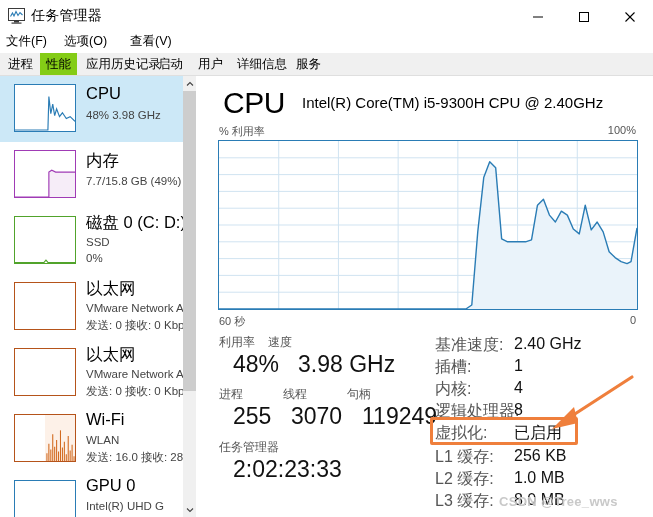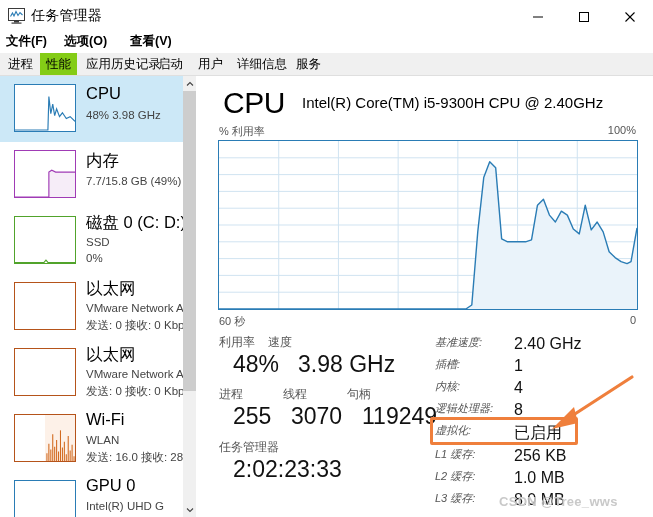--- a/index.html
+++ b/index.html
@@ -16,21 +16,21 @@
   .titlebar{position:absolute;left:0;top:0;width:653px;height:33px;background:#fff;}
   .title-icon{position:absolute;left:8px;top:8px;width:17px;height:16px;}
   .title-text{position:absolute;left:31px;top:7px;font-size:14px;color:#000;letter-spacing:.2px;}
   .winbtn{position:absolute;top:0;width:46px;height:33px;cursor:default;}
   .winbtn svg{position:absolute;left:50%;top:50%;transform:translate(-50%,-50%);}
   .btn-min{right:92px;}
   .btn-max{right:46px;}
   .btn-close{right:0px;}
 
   
-  .menubar{position:absolute;left:0;top:33px;width:644px;height:20px;font-weight:bold;}
+  .menubar{position:absolute;left:0;top:33px;width:644px;height:20px;}
   .menuitem{position:absolute;top:0;font-size:12.5px;color:#000;white-space:nowrap;}
   .m1{left:6px;}
   .m2{left:64px;}
   .m3{left:130px;}
 
   
   .tabstrip{position:absolute;left:0;top:53px;width:653px;height:22px;
             background:#f0f0f0;border-bottom:1px solid #dfdfdf;}
   .tab{position:absolute;top:0;height:22px;line-height:22px;font-size:12.5px;
        color:#000;white-space:nowrap;padding:0 6px;}
@@ -64,21 +64,21 @@
   .axis-bl{position:absolute;left:23px;top:238px;font-size:11px;color:#555;}
   .axis-br{position:absolute;right:17px;top:238px;font-size:11px;color:#555;}
 
   .graph{position:absolute;left:22px;top:64px;width:420px;height:170px;
          border:1px solid #2a7cb5;box-sizing:border-box;background:#fff;}
   .graph svg{display:block;width:100%;height:100%;}
 
   
   .st-lab{position:absolute;font-size:12px;color:#555;white-space:nowrap;}
   .st-val{position:absolute;font-size:23px;color:#111;white-space:nowrap;margin-left:14px;}
-  .sp-lab{position:absolute;color:#555;font-size:11px;white-space:nowrap;font-style:italic;}
+  .sp-lab{position:absolute;color:#555;font-size:16px;white-space:nowrap;}
   .sp-val{position:absolute;color:#111;font-size:16px;white-space:nowrap;}
 
   .hl-box{position:absolute;border:3px solid #ef7f3c;box-sizing:border-box;border-radius:2px;}
   .arrow{position:absolute;pointer-events:none;}
   .watermark{position:absolute;font-size:13px;color:#c9c9c9;white-space:nowrap;letter-spacing:.3px;font-weight:bold;}
 </style>
 </head>
 <body>
 
 <div id="app">

